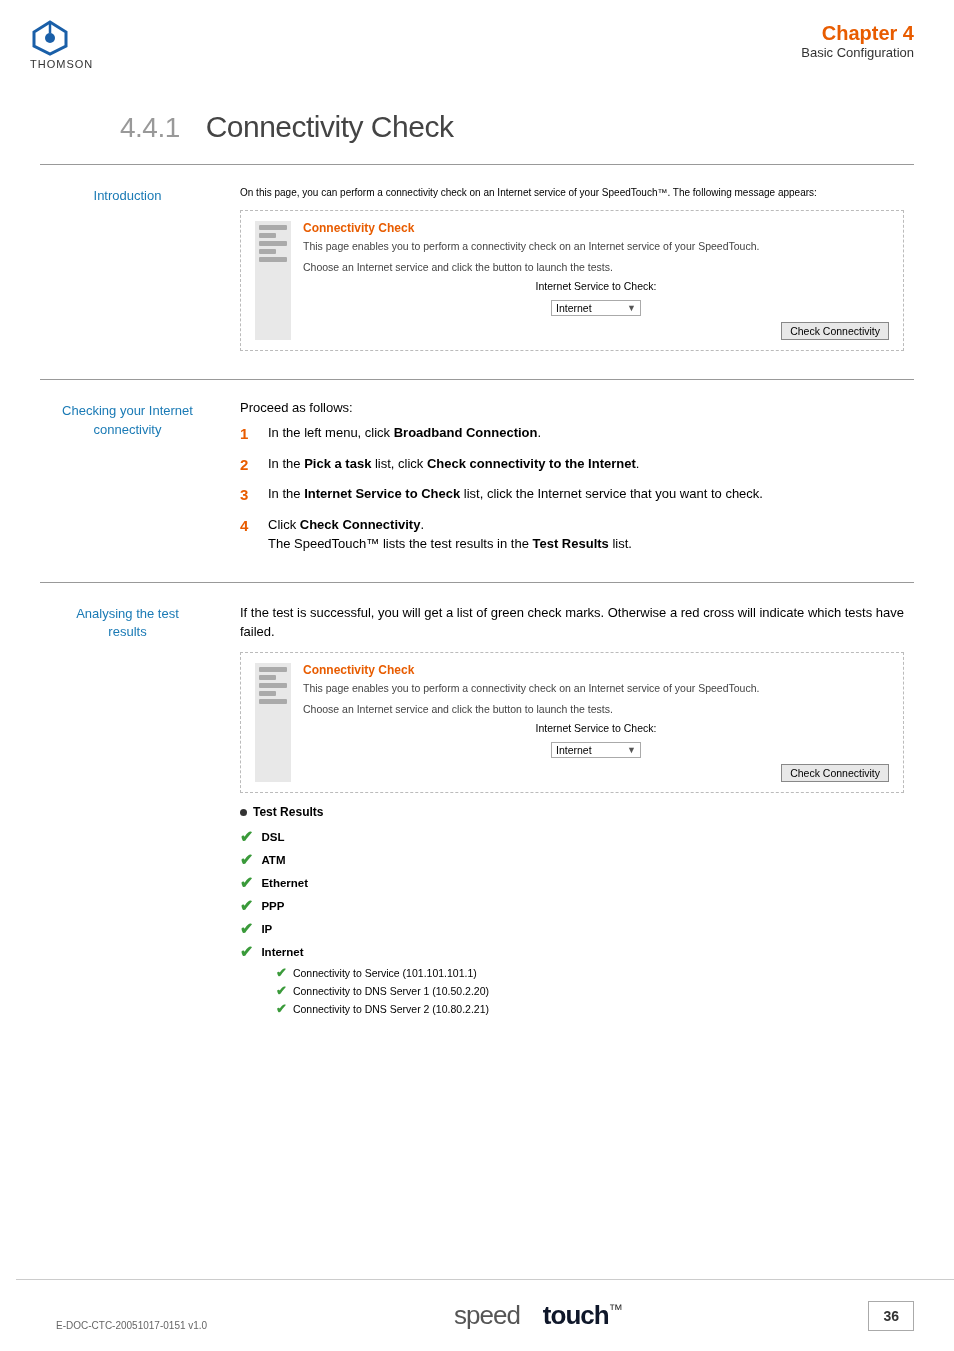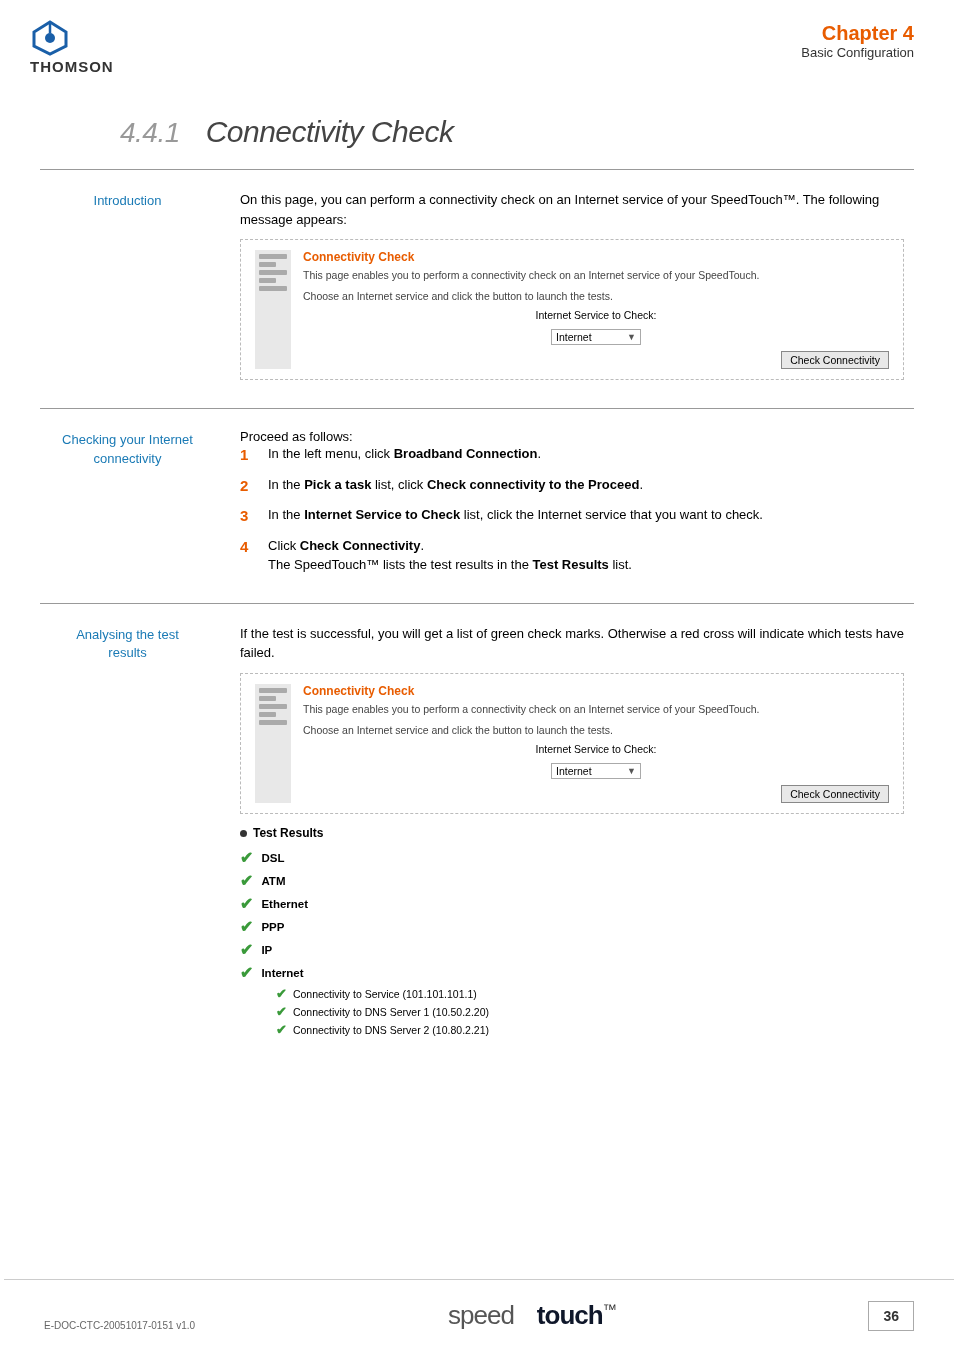--- a/index.html
+++ b/index.html
@@ -25,22 +25,22 @@
       display: flex;
       flex-direction: column;
       align-items: flex-start;
     }
     .logo-icon {
       width: 40px;
       height: 38px;
       margin-bottom: 2px;
     }
     .logo-text {
-      font-size: 15px;
-      font-weight: bold;
+      font-size: 11px;
+      font-weight: normal;
       letter-spacing: 1px;
       color: #333;
     }
     .chapter-area {
       text-align: right;
       padding-top: 4px;
     }
     .chapter-label {
       color: #e85c00;
       font-size: 20px;
@@ -54,21 +54,20 @@
 
     
     .page-title-section {
       padding: 30px 40px 20px 120px;
     }
     .page-title {
       font-size: 30px;
       font-weight: normal;
       color: #444;
       letter-spacing: -0.5px;
-      font-style: italic;
     }
     .page-title span.section-num {
       font-size: 28px;
       color: #999;
       margin-right: 18px;
     }
 
     
     .content {
       padding: 0 40px 0 40px;
@@ -163,26 +162,27 @@
       float: right;
       border: 1px solid #888;
       background: #e8e8e8;
       padding: 2px 8px;
       font-size: 10.5px;
       cursor: pointer;
     }
 
     
     .intro-text {
-      font-size: 13px;
+      font-size: 10px;
       line-height: 1.5;
       margin-bottom: 10px;
     }
     .steps-intro {
       font-size: 13px;
+      margin-bottom: 8px;
     }
     .step {
       display: flex;
       gap: 10px;
       margin-bottom: 8px;
       font-size: 13px;
       line-height: 1.5;
     }
     .step-num {
       font-weight: bold;
@@ -242,21 +242,21 @@
       gap: 6px;
       margin-bottom: 3px;
       font-size: 10.5px;
       margin-left: 28px;
     }
 
     
     .footer {
       position: absolute;
       bottom: 0;
-      left: 4px;
+      left: 16px;
       right: 0;
       display: flex;
       justify-content: space-between;
       align-items: flex-end;
       padding: 20px 40px 20px 40px;
       border-top: 1px solid #ccc;
     }
     .footer-doc-id {
       font-size: 10px;
       color: #666;
@@ -363,21 +363,21 @@
 
       <div class="step">
         <span class="step-num">1</span>
         <div class="step-text">
           <span>In the left menu, click <b>Broadband Connection</b>.</span>
         </div>
       </div>
       <div class="step">
         <span class="step-num">2</span>
         <div class="step-text">
-          <span>In the <b>Pick a task</b> list, click <b>Check connectivity to the Proceed</b>.</span>
+          <span>In the <b>Pick a task</b> list, click <b>Check connectivity to the Internet</b>.</span>
         </div>
       </div>
       <div class="step">
         <span class="step-num">3</span>
         <div class="step-text">
           <span>In the <b>Internet Service to Check</b> list, click the Internet service that you want to check.</span>
         </div>
       </div>
       <div class="step">
         <span class="step-num">4</span>

